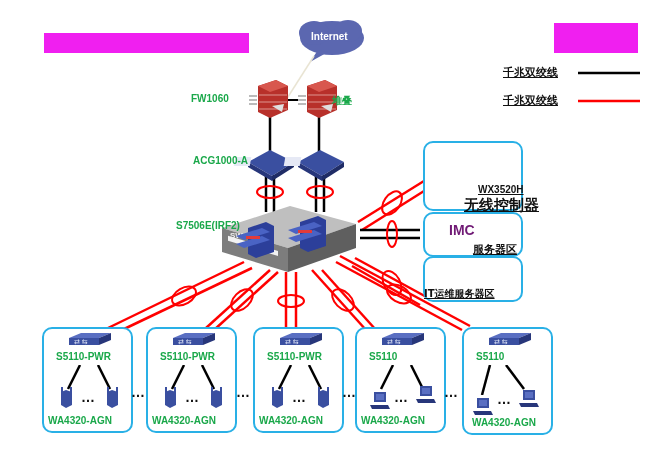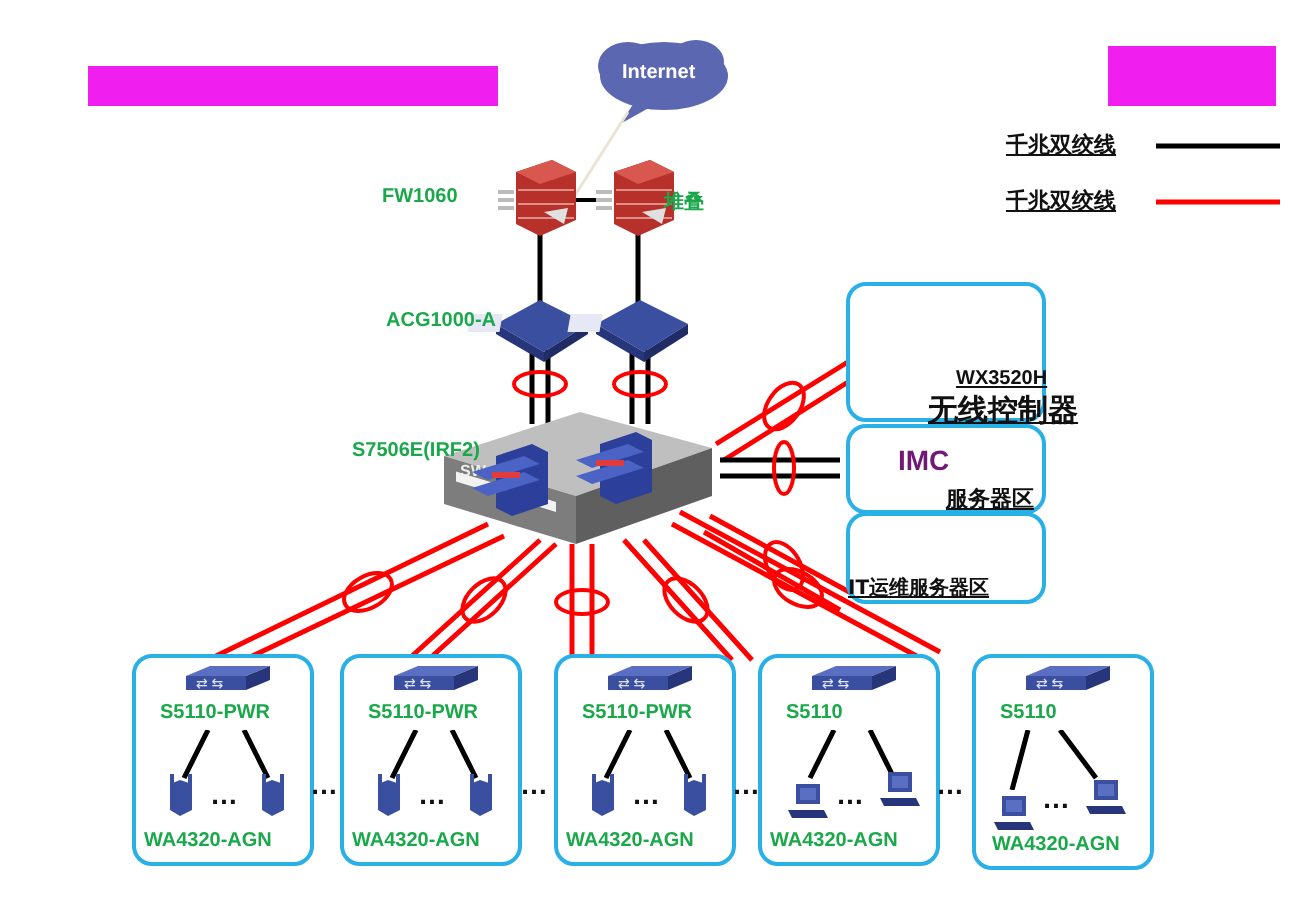--- a/index.html
+++ b/index.html
@@ -189,21 +189,21 @@
 <div class="abs lbl-black" style="left:478px;top:184px;font-size:10px;font-family:'Liberation Sans',sans-serif;">WX3520H</div>
 <div class="abs lbl-black" style="left:464px;top:196px;font-size:15px;">无线控制器</div>
 
 <div class="abs zone-box" style="left:423px;top:212px;width:100px;height:45px;"></div>
 <div class="abs" style="left:449px;top:222px;color:#701a75;font-weight:bold;font-size:14px;">IMC</div>
 <div class="abs lbl-black" style="left:473px;top:242px;">服务器区</div>
 
 <div class="abs zone-box" style="left:423px;top:256px;width:100px;height:46px;"></div>
 <div class="abs lbl-black" style="left:424px;top:287px;font-size:10px;">IT运维服务器区</div>
 
-<div class="abs" style="left:0;top:0;width:552px;height:454px;margin-left:24px;">
+<div class="abs" style="left:0;top:0;width:552px;height:454px;">
 
   <div class="abs zone-box" style="left:42px;top:327px;width:91px;height:106px;">
     <svg class="abs" style="left:23px;top:3px" width="46" height="16" viewBox="0 0 46 16">
         <polygon points="2,6 14,1 44,1 32,6" fill="#5a6fc2"></polygon>
         <polygon points="2,6 32,6 32,13 2,13" fill="#3a4fa0"></polygon>
         <polygon points="32,6 44,1 44,8 32,13" fill="#27367a"></polygon>
         <text x="7" y="12" font-size="7" fill="#dfe4f7">⇄ ⇆</text>
       </svg>
     <div class="abs lbl-green" style="left:12px;top:22px;">S5110-PWR</div>
     <svg class="abs" style="left:0;top:36px" width="91" height="30">

